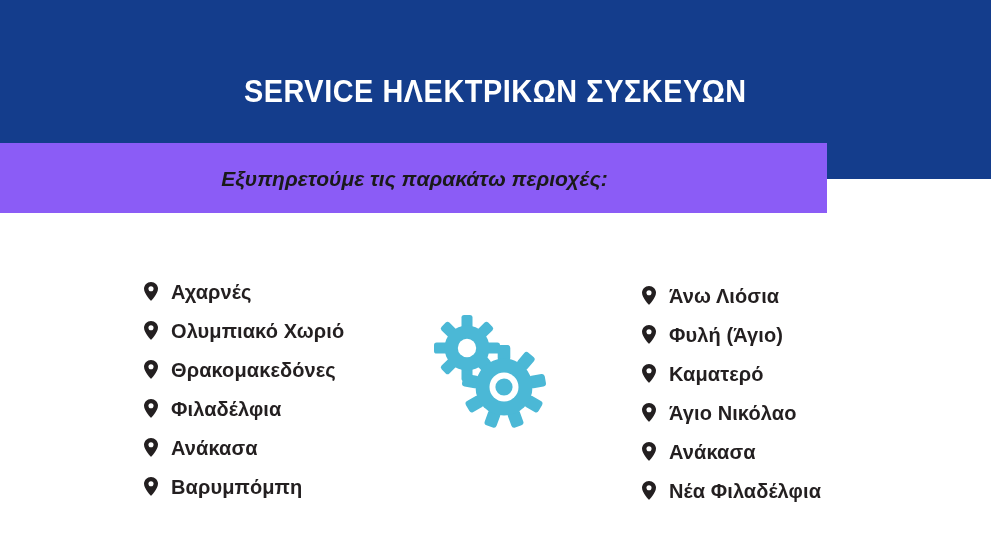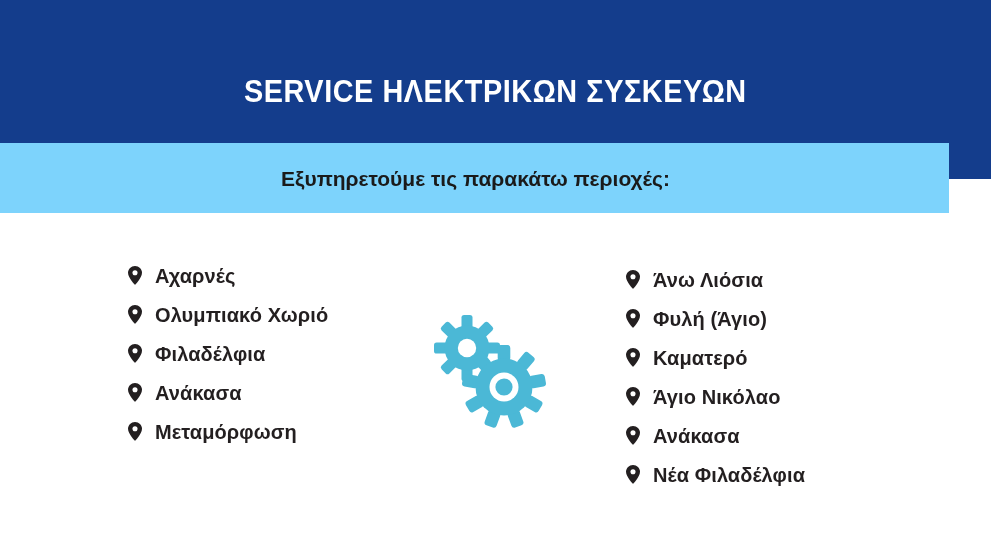--- a/index.html
+++ b/index.html
@@ -47,26 +47,27 @@
     transform-origin: center center;
     white-space: nowrap;
     margin-top: 4px;
   }
 
   
   .subtitle-band {
     position: absolute;
     left: 0;
     top: 143px;
-    width: 949px;
+    width: 827px;
     height: 70px;
-    background: #7dd3fc;
+    background: #8b5cf6;
     display: flex;
     align-items: center;
     justify-content: center;
+    font-style: italic;
   }
   .subtitle-text {
     color: #1a1a1a;
     font-size: 21px;
     font-weight: bold;
     line-height: 1;
     white-space: nowrap;
     text-align: center;
     margin-left: 2px;
   }
@@ -77,21 +78,21 @@
     left: 0;
     top: 213px;
     width: 991px;
     height: 336px;
     background: #ffffff;
   }
 
   .areas-list {
     position: absolute;
     list-style: none;
-    margin: 0;
+    margin: 16px;
     padding: 0;
   }
   .areas-list.left-col {
     left: 128px;
     top: 43px;
   }
   .areas-list.right-col {
     left: 626px;
     top: 47px;
     text-align: center;
@@ -169,39 +170,48 @@
         </span>
         <span class="area-label">Ολυμπιακό Χωριό</span>
       </li>
       <li class="area-item">
         <span class="pin-icon">
           <svg width="14" height="19" viewBox="0 0 14 19" xmlns="http://www.w3.org/2000/svg">
             <path d="M7 0C3.13 0 0 3.05 0 6.82 0 11.9 7 19 7 19s7-7.1 7-12.18C14 3.05 10.87 0 7 0z" fill="#231f20"></path>
             <circle cx="7" cy="6.8" r="2.55" fill="#ffffff"></circle>
           </svg>
         </span>
+        <span class="area-label">Θρακομακεδόνες</span>
+      </li>
+      <li class="area-item">
+        <span class="pin-icon">
+          <svg width="14" height="19" viewBox="0 0 14 19" xmlns="http://www.w3.org/2000/svg">
+            <path d="M7 0C3.13 0 0 3.05 0 6.82 0 11.9 7 19 7 19s7-7.1 7-12.18C14 3.05 10.87 0 7 0z" fill="#231f20"></path>
+            <circle cx="7" cy="6.8" r="2.55" fill="#ffffff"></circle>
+          </svg>
+        </span>
         <span class="area-label">Φιλαδέλφια</span>
       </li>
       <li class="area-item">
         <span class="pin-icon">
           <svg width="14" height="19" viewBox="0 0 14 19" xmlns="http://www.w3.org/2000/svg">
             <path d="M7 0C3.13 0 0 3.05 0 6.82 0 11.9 7 19 7 19s7-7.1 7-12.18C14 3.05 10.87 0 7 0z" fill="#231f20"></path>
             <circle cx="7" cy="6.8" r="2.55" fill="#ffffff"></circle>
           </svg>
         </span>
         <span class="area-label">Ανάκασα</span>
       </li>
       <li class="area-item">
         <span class="pin-icon">
           <svg width="14" height="19" viewBox="0 0 14 19" xmlns="http://www.w3.org/2000/svg">
             <path d="M7 0C3.13 0 0 3.05 0 6.82 0 11.9 7 19 7 19s7-7.1 7-12.18C14 3.05 10.87 0 7 0z" fill="#231f20"></path>
             <circle cx="7" cy="6.8" r="2.55" fill="#ffffff"></circle>
           </svg>
         </span>
-        <span class="area-label">Μεταμόρφωση</span>
+        <span class="area-label">Βαρυμπόμπη</span>
       </li>
     </ul>
 
     <ul class="areas-list right-col">
       <li class="area-item">
         <span class="pin-icon">
           <svg width="14" height="19" viewBox="0 0 14 19" xmlns="http://www.w3.org/2000/svg">
             <path d="M7 0C3.13 0 0 3.05 0 6.82 0 11.9 7 19 7 19s7-7.1 7-12.18C14 3.05 10.87 0 7 0z" fill="#231f20"></path>
             <circle cx="7" cy="6.8" r="2.55" fill="#ffffff"></circle>
           </svg>

